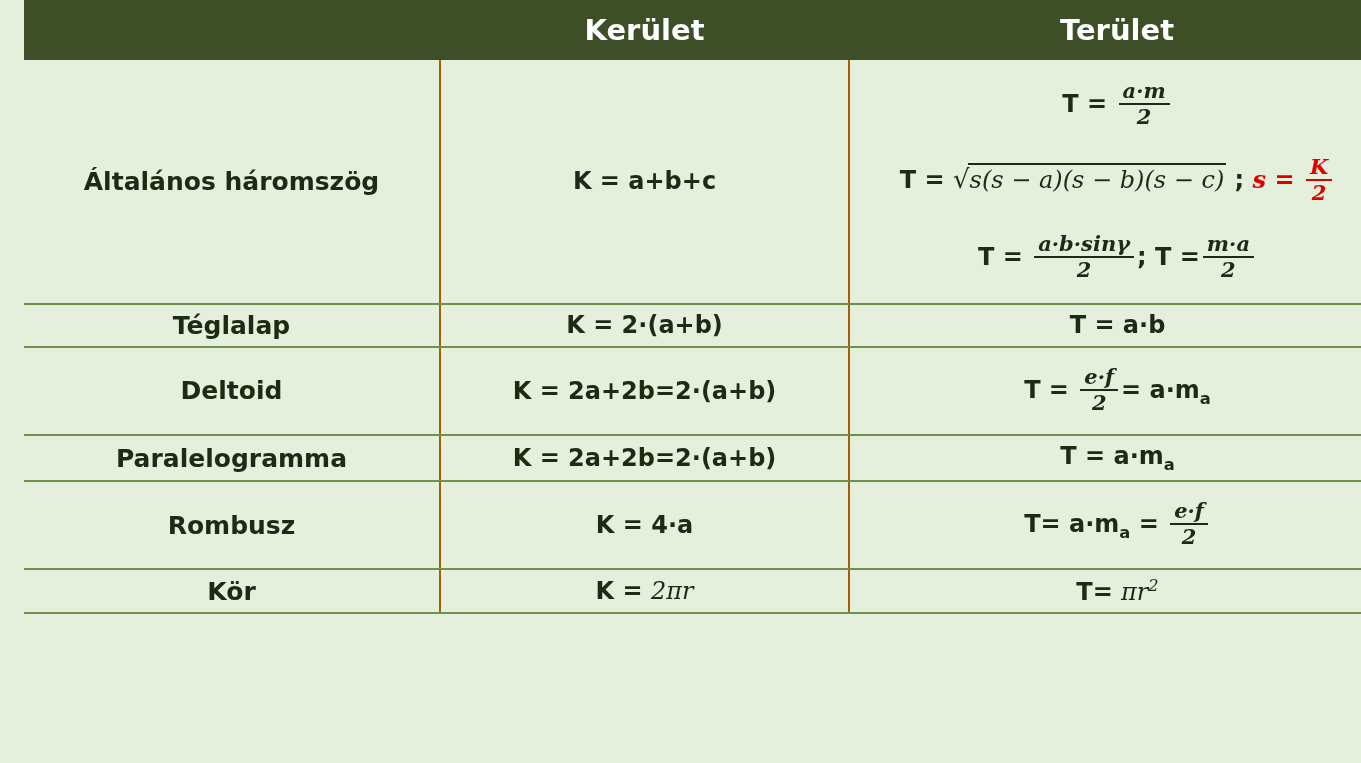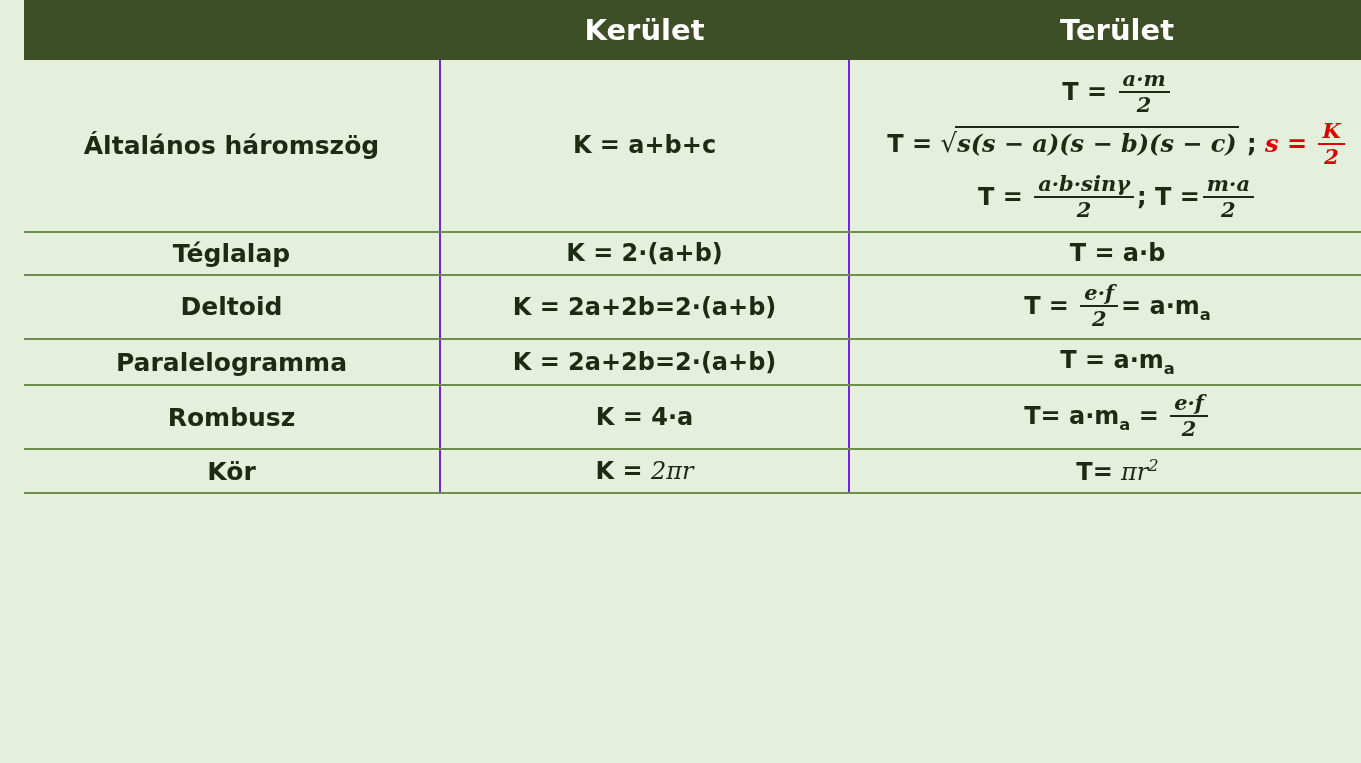--- a/index.html
+++ b/index.html
@@ -40,21 +40,21 @@
     height: 60px;
     padding: 0;
     text-align: center;
     vertical-align: middle;
     border: none;
   }
 
   tbody td {
     background: #e4efdc;
     border-bottom: 2px solid #6f8f4e;
-    border-right: 2px solid #6d28d9;
+    border-right: 2px solid #a16207;
     color: #1d2b12;
     font-size: 24px;
     font-weight: bold;
     text-align: center;
     vertical-align: middle;
     padding: 6px 4px;
   }
   tbody tr td:last-child { border-right: none; }
 
   td.name {
@@ -65,21 +65,21 @@
   .math {
     font-family: "DejaVu Serif", serif;
     font-style: italic;
     font-weight: bold;
   }
   .frac {
     display: inline-block;
     vertical-align: middle;
     text-align: center;
     line-height: 1.15;
-    margin: 0 3px;
+    margin: 12px 3px;
     position: relative;
     top: -1px;
   }
   .frac .num {
     display: block;
     font-family: "DejaVu Serif", serif;
     font-style: italic;
     font-weight: bold;
     font-size: 21px;
     padding: 0 4px;
@@ -99,21 +99,21 @@
   .sup { font-size: 0.68em; vertical-align: super; }
 
   .line { display: block; margin: 6px 0; white-space: nowrap; }
   .line.tight { margin: 2px 0; }
 
   .red { color: #e00000; }
 
   .rad {
     font-family: "DejaVu Serif", serif;
     font-style: italic;
-    font-weight: bold;
+    font-weight: normal;
     border-top: 2px solid #1d2b12;
     padding: 1px 2px 0 2px;
     margin-left: -2px;
   }
   .sqrt-sign {
     font-family: "DejaVu Serif", serif;
     font-weight: normal;
     font-size: 26px;
   }
   .eq { font-family: "DejaVu Sans", sans-serif; font-style: normal; }

